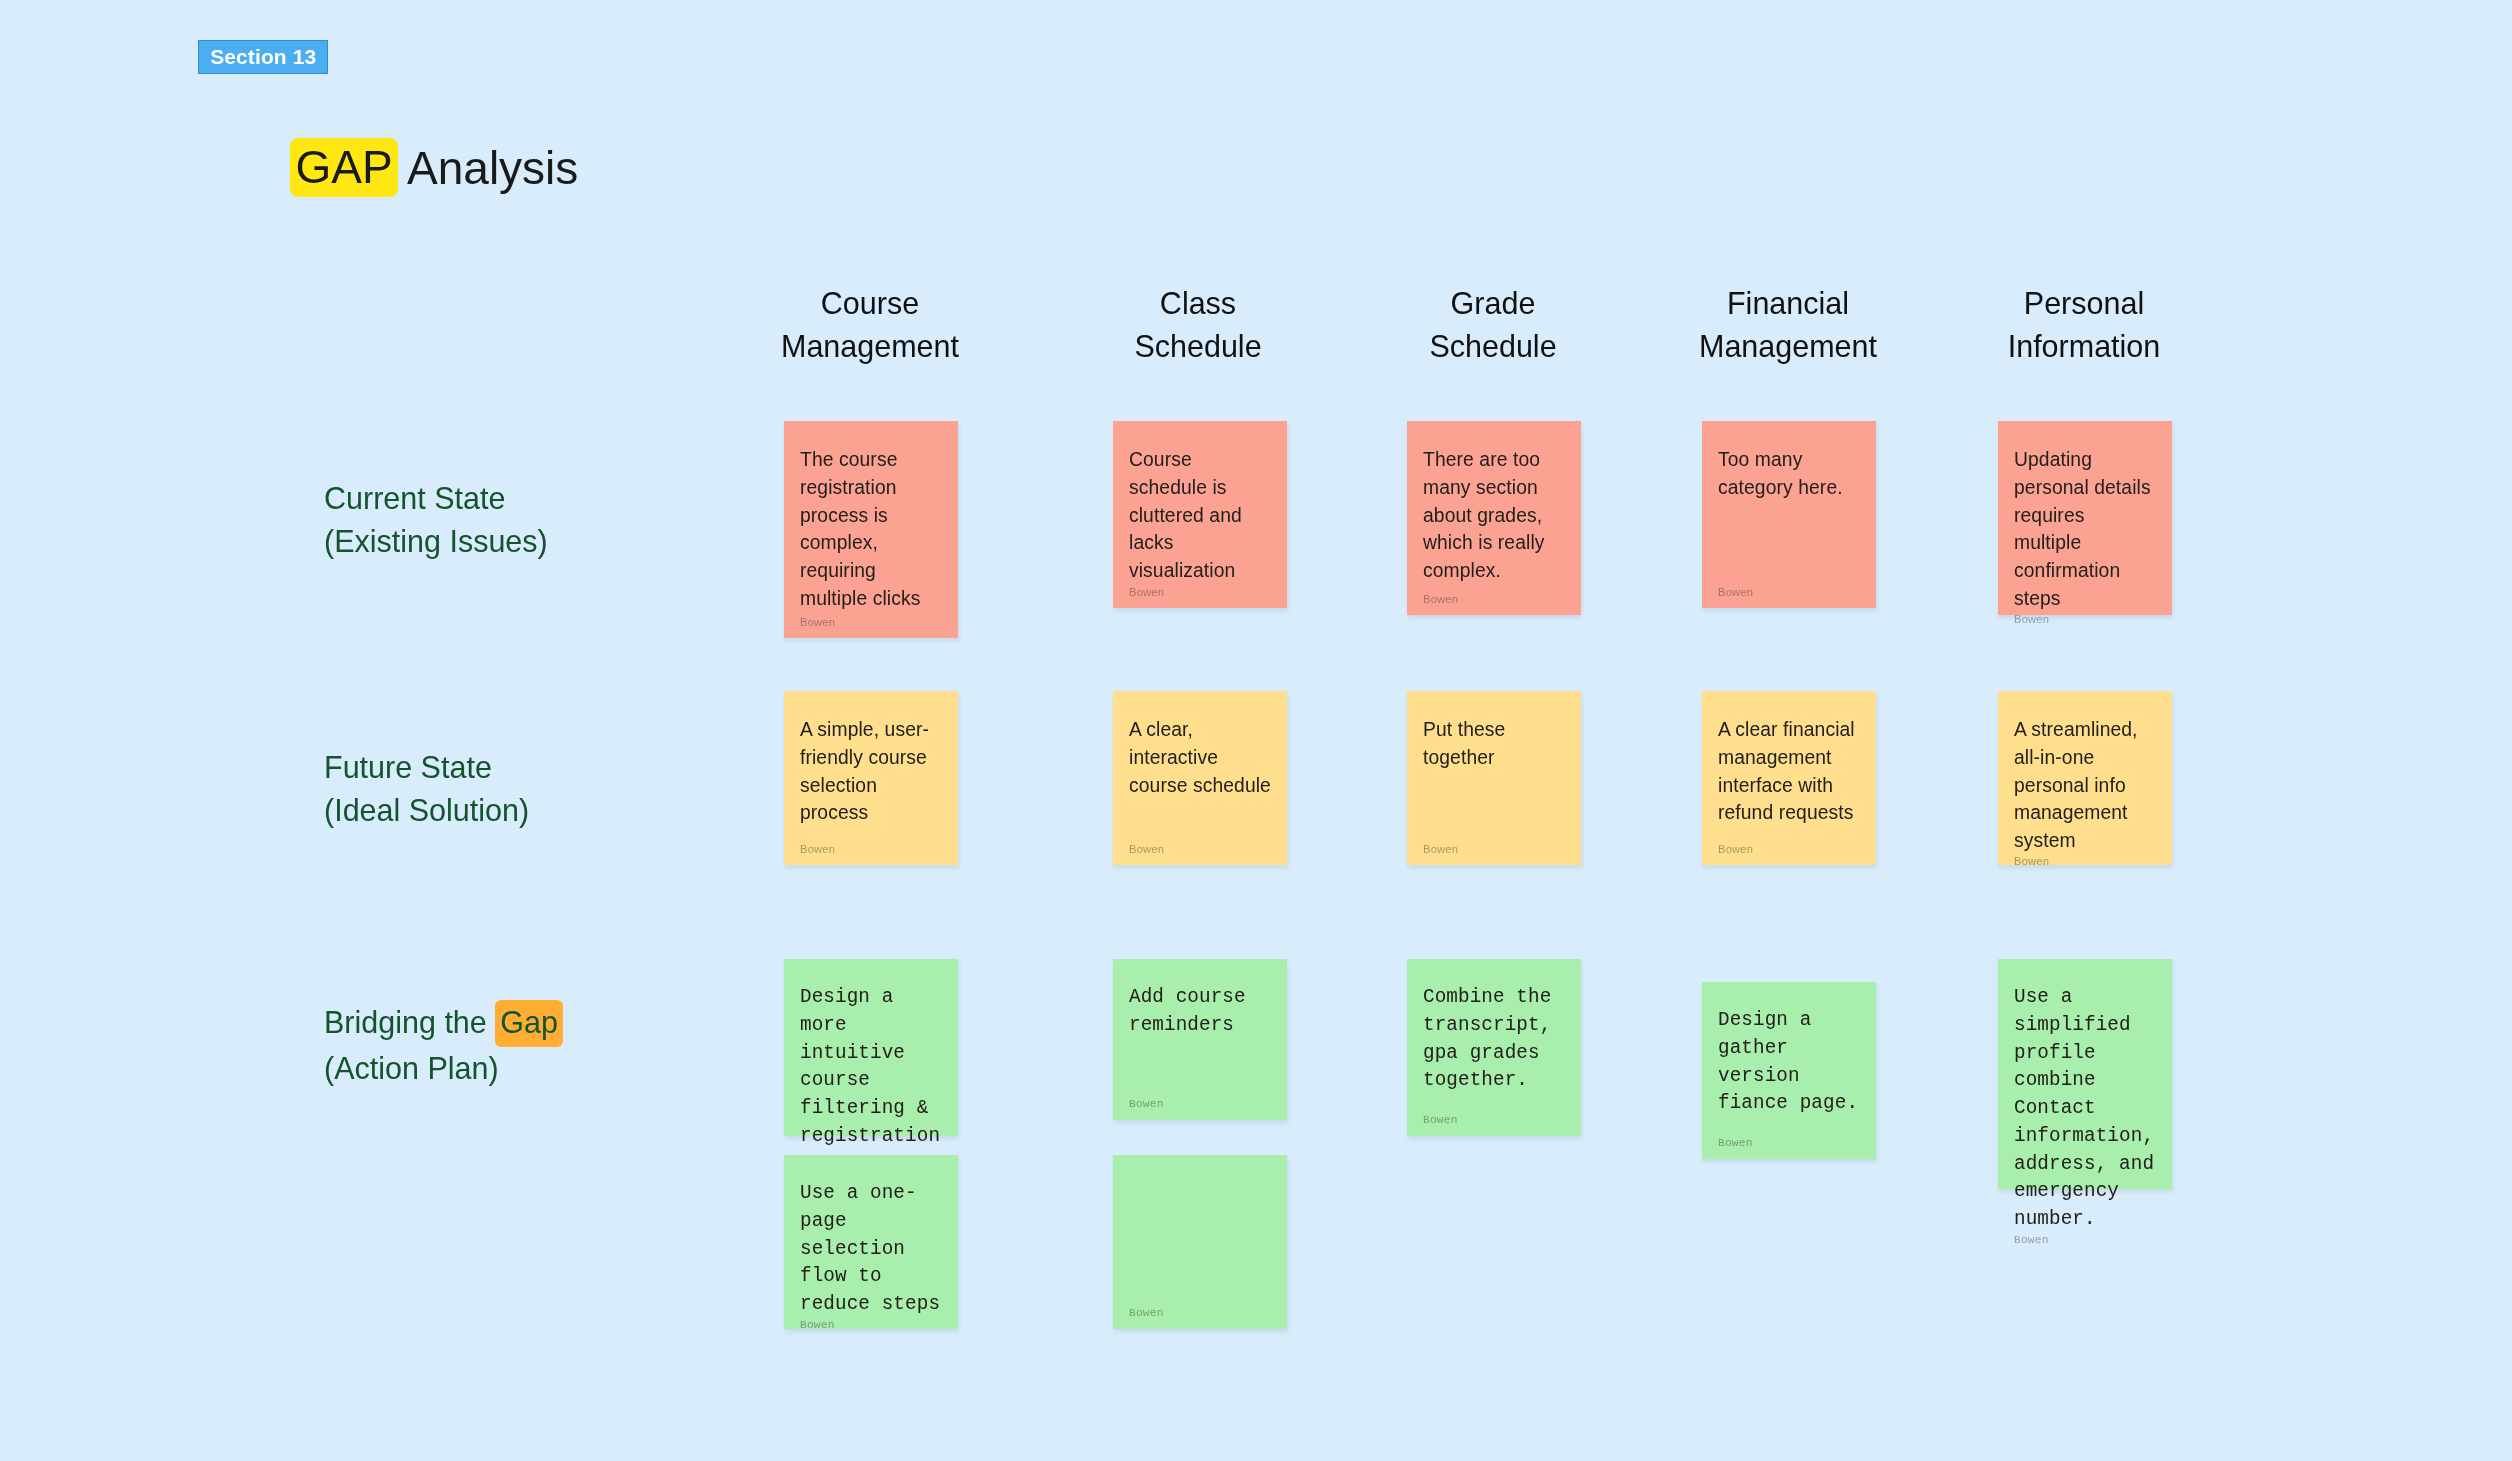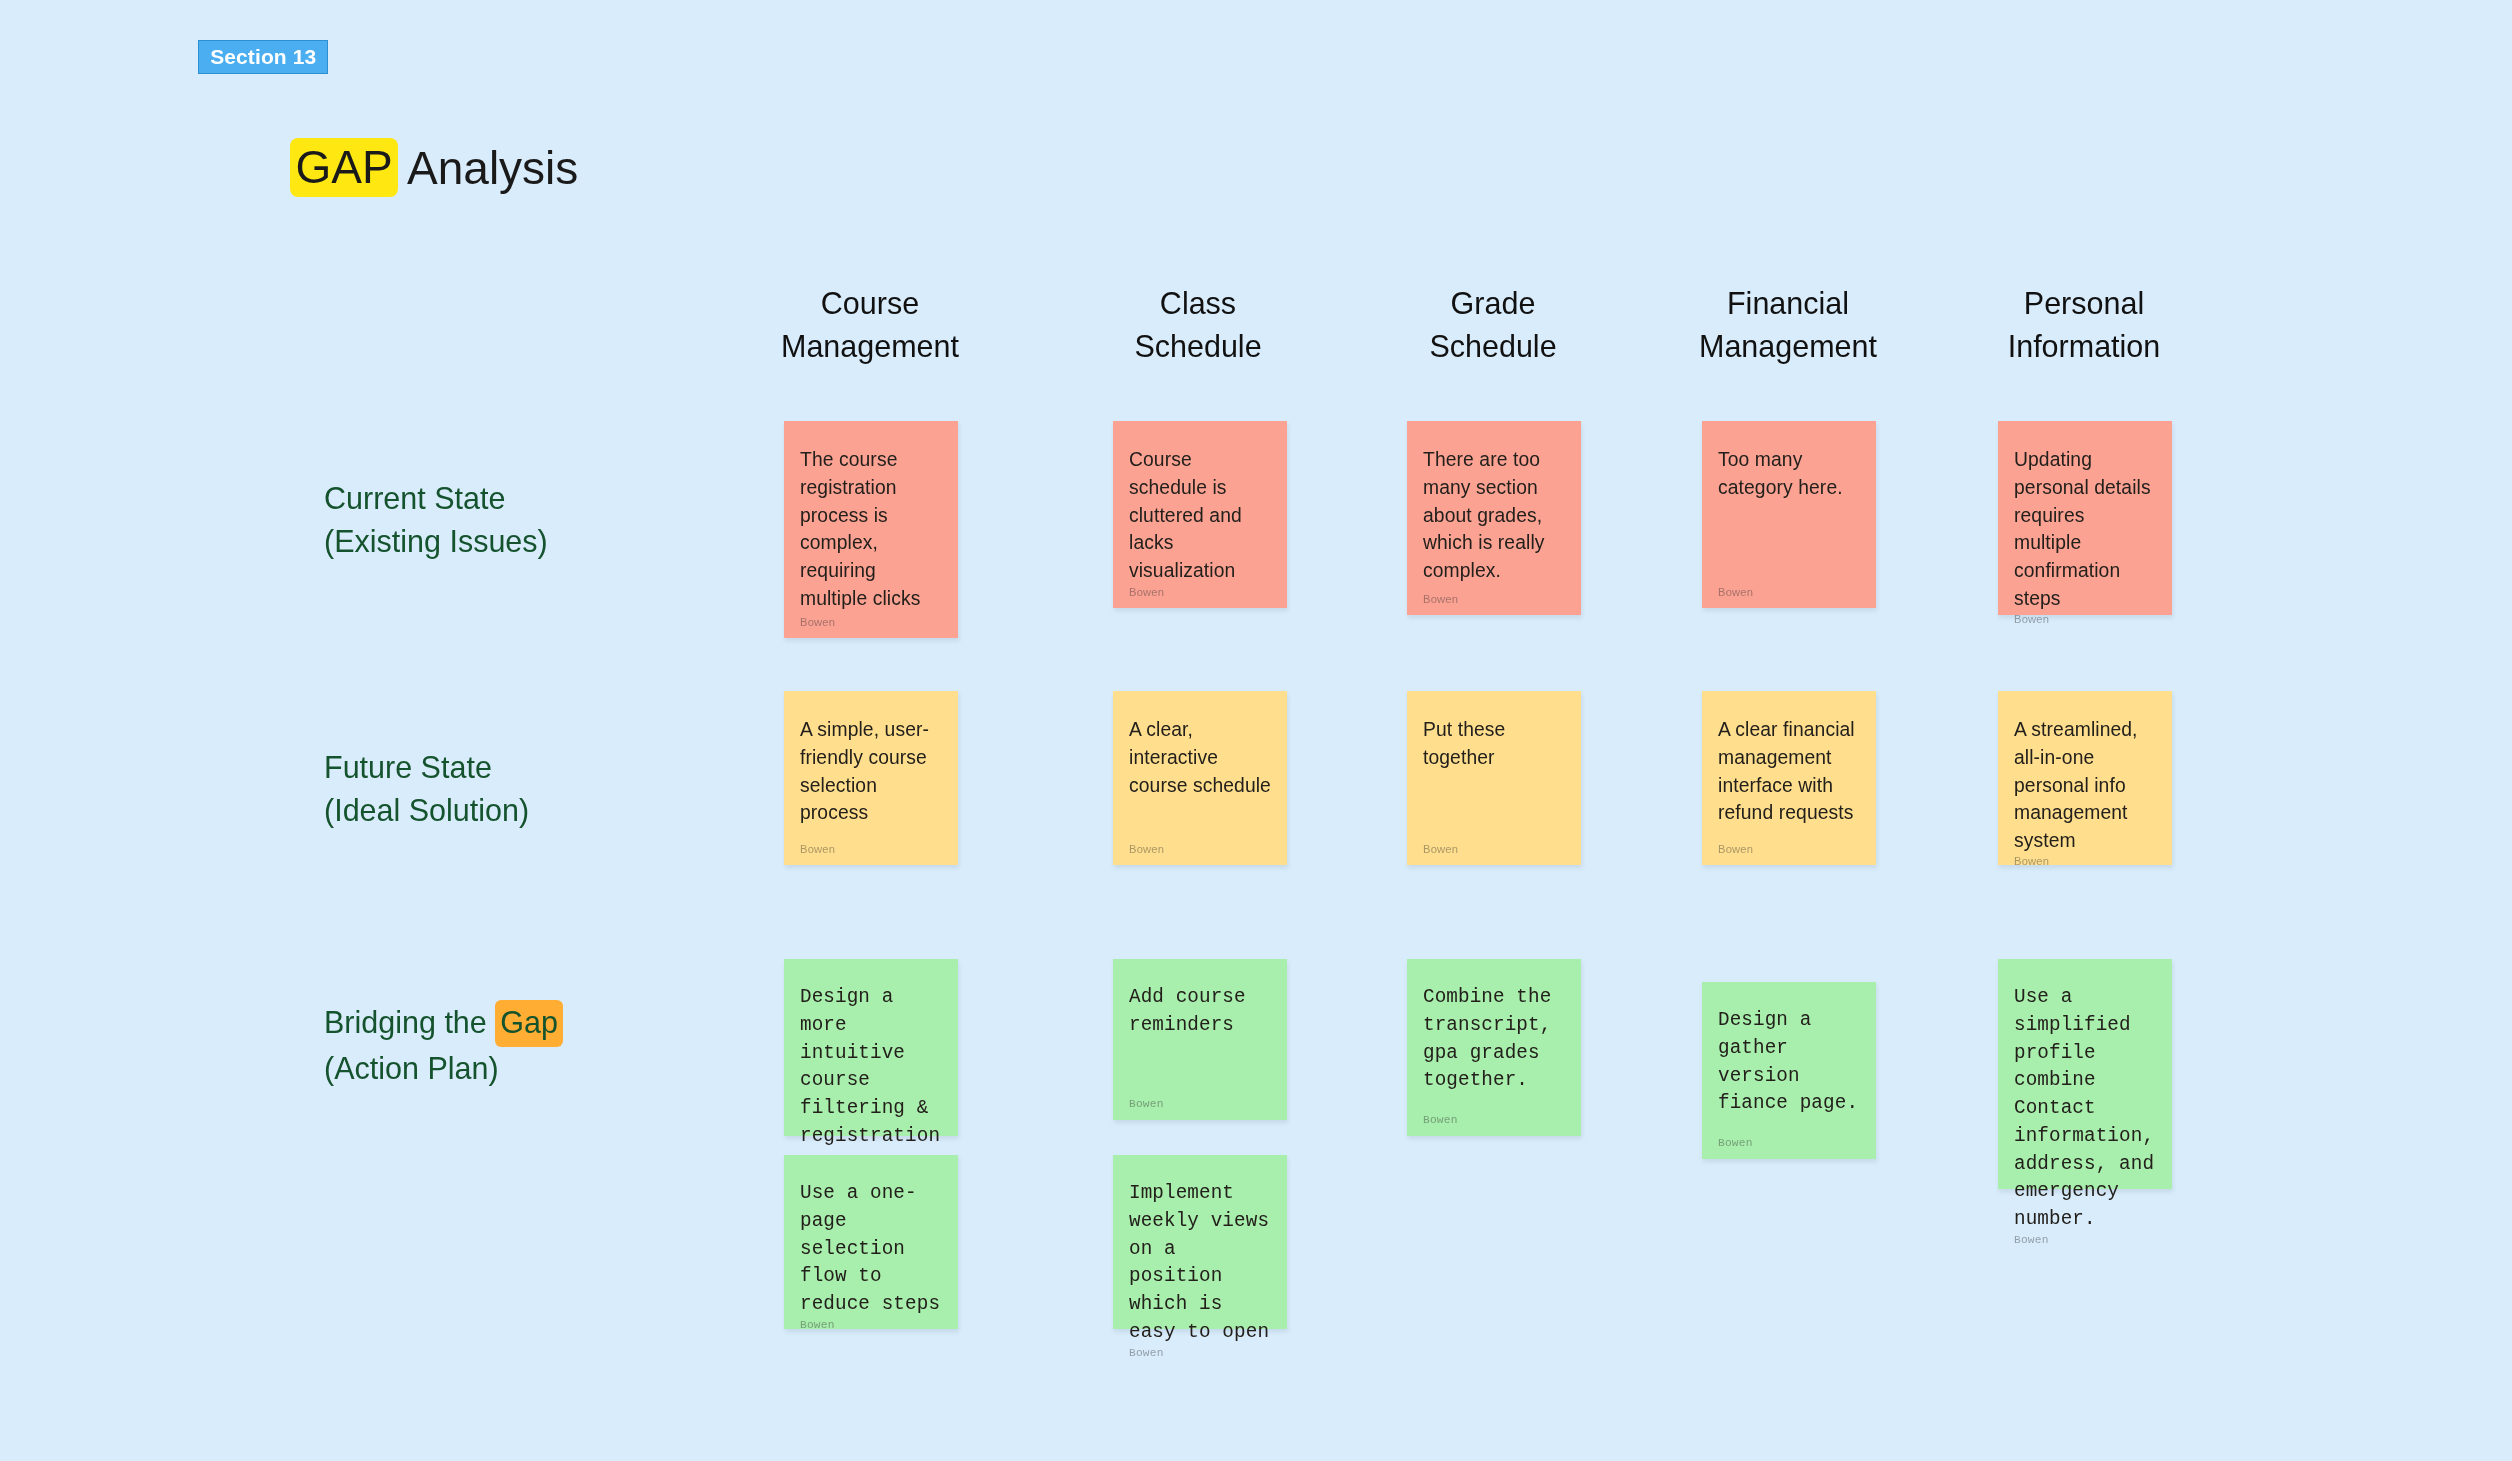--- a/index.html
+++ b/index.html
@@ -234,18 +234,17 @@
   <div class="note green" style="left:1998px; top:959px; width:174px; height:230px">
     <div class="note-text">Use a simplified profile combine Contact information, address, and emergency number.</div>
     <div class="note-author">Bowen</div>
   </div>
 
   <div class="note green" style="left:784px; top:1155px; width:174px; height:174px">
     <div class="note-text"> Use a one-page selection flow to reduce steps</div>
     <div class="note-author">Bowen</div>
   </div>
   <div class="note green" style="left:1113px; top:1155px; width:174px; height:174px">
-    <div class="note-text">Implement weekly views on a position which is easy to open</div>
     <div class="note-author">Bowen</div>
   </div>
 
 </div>
 
 
 </body></html>

